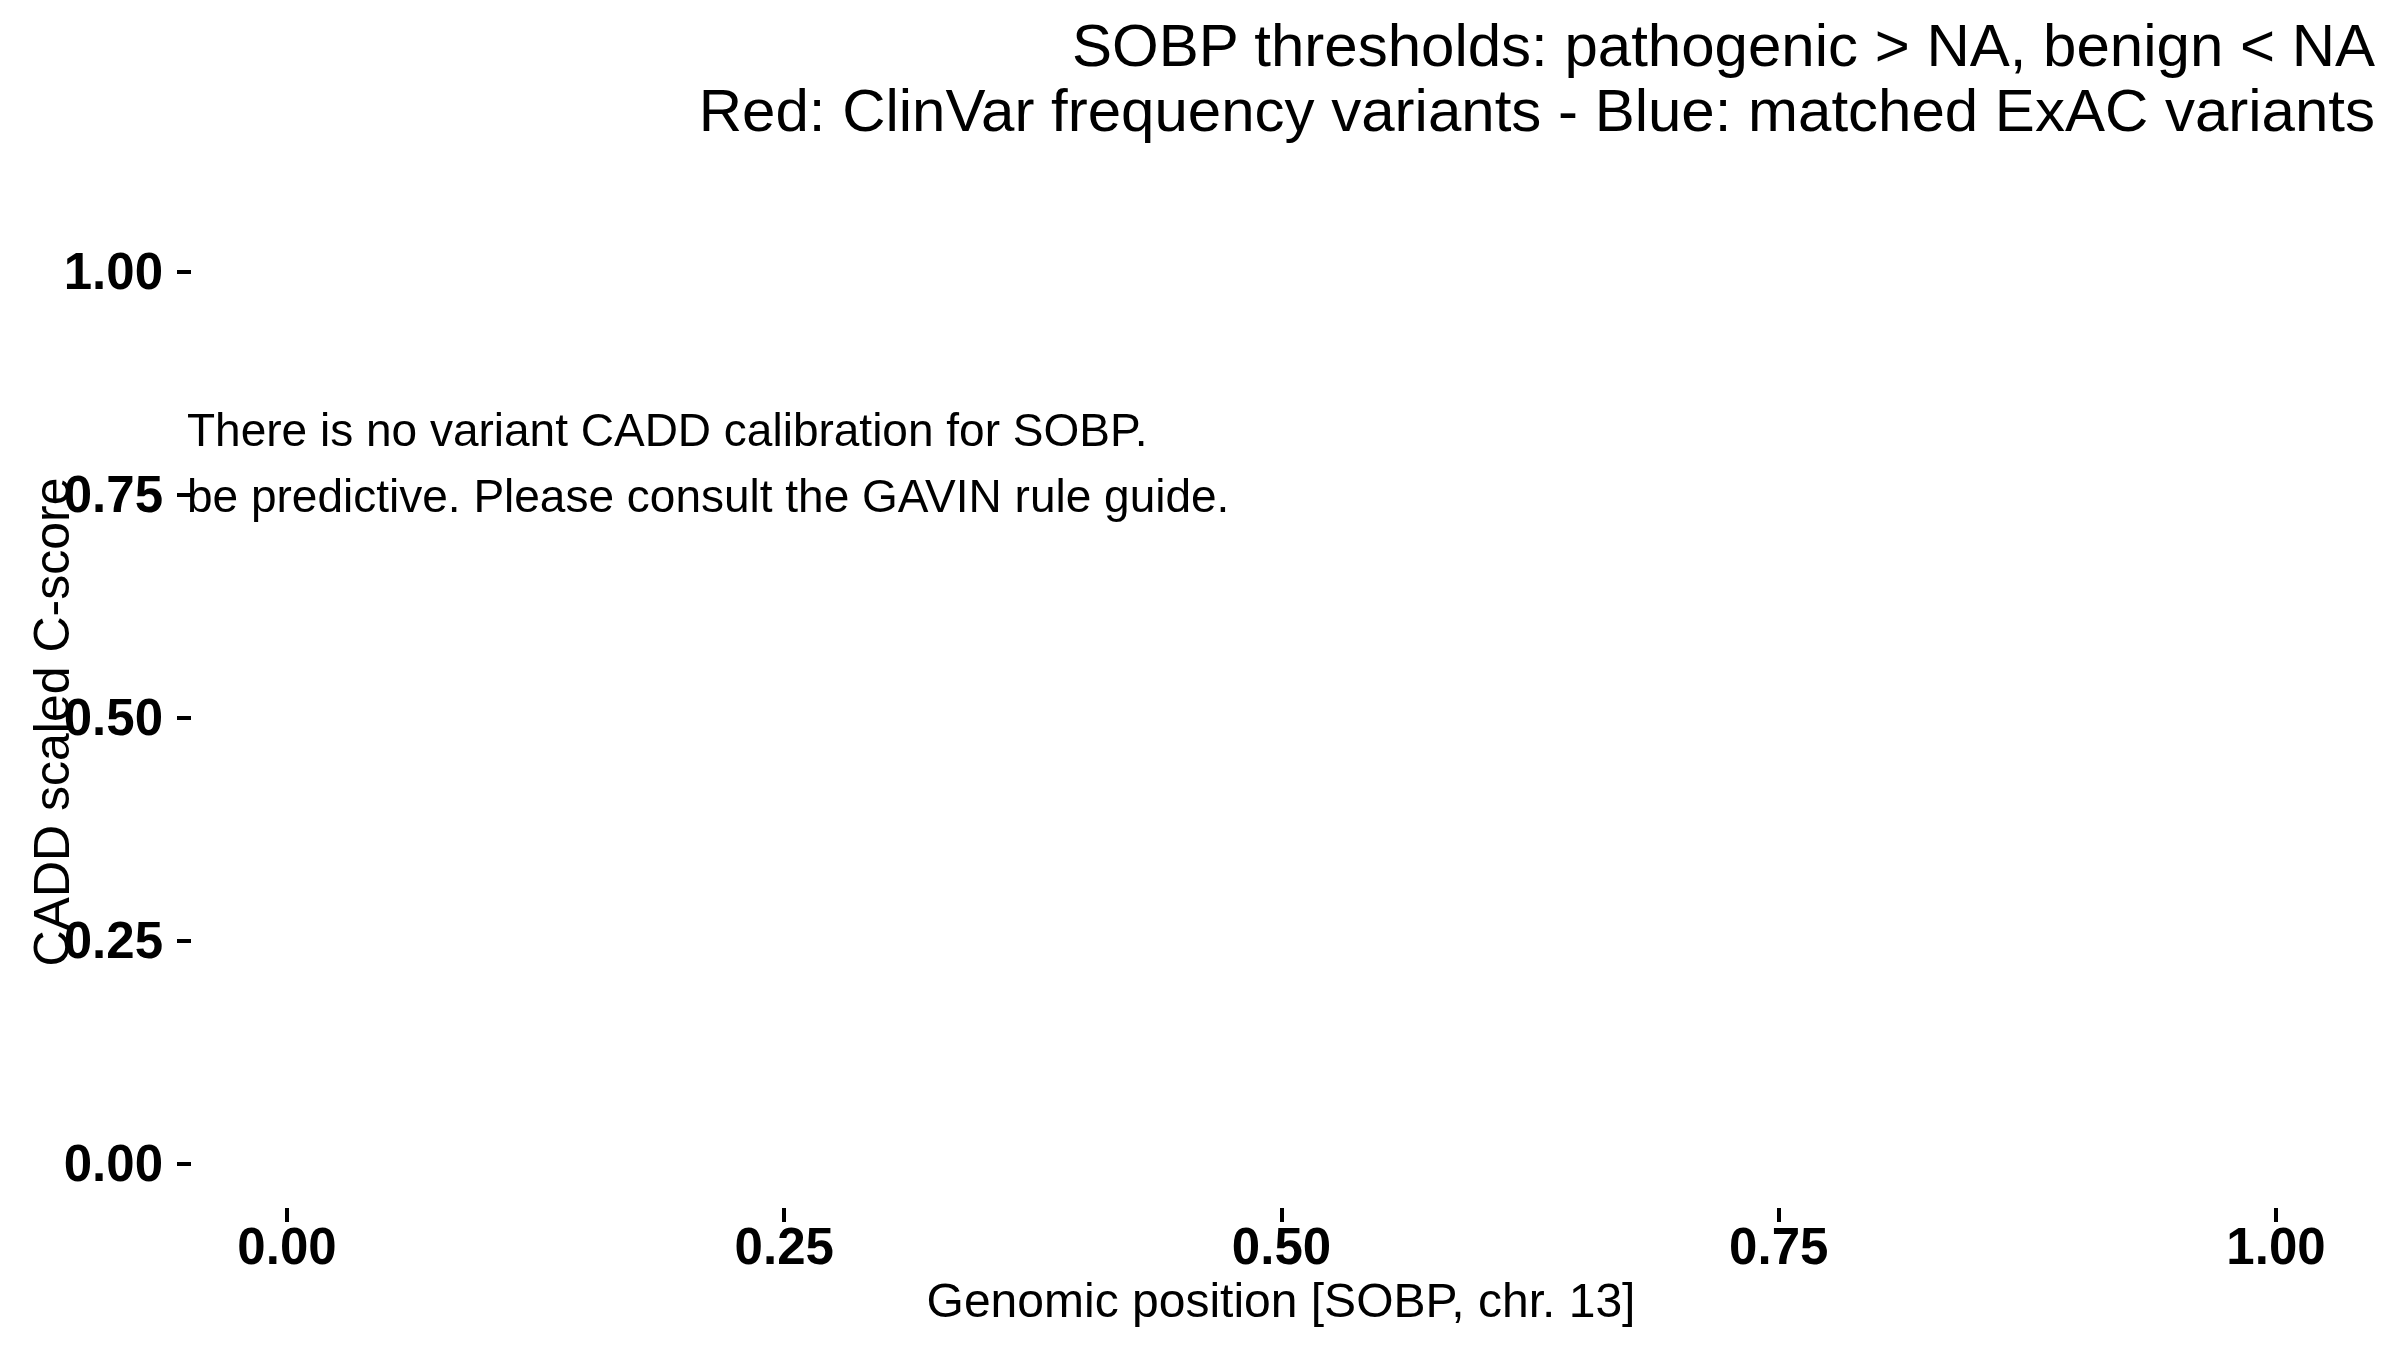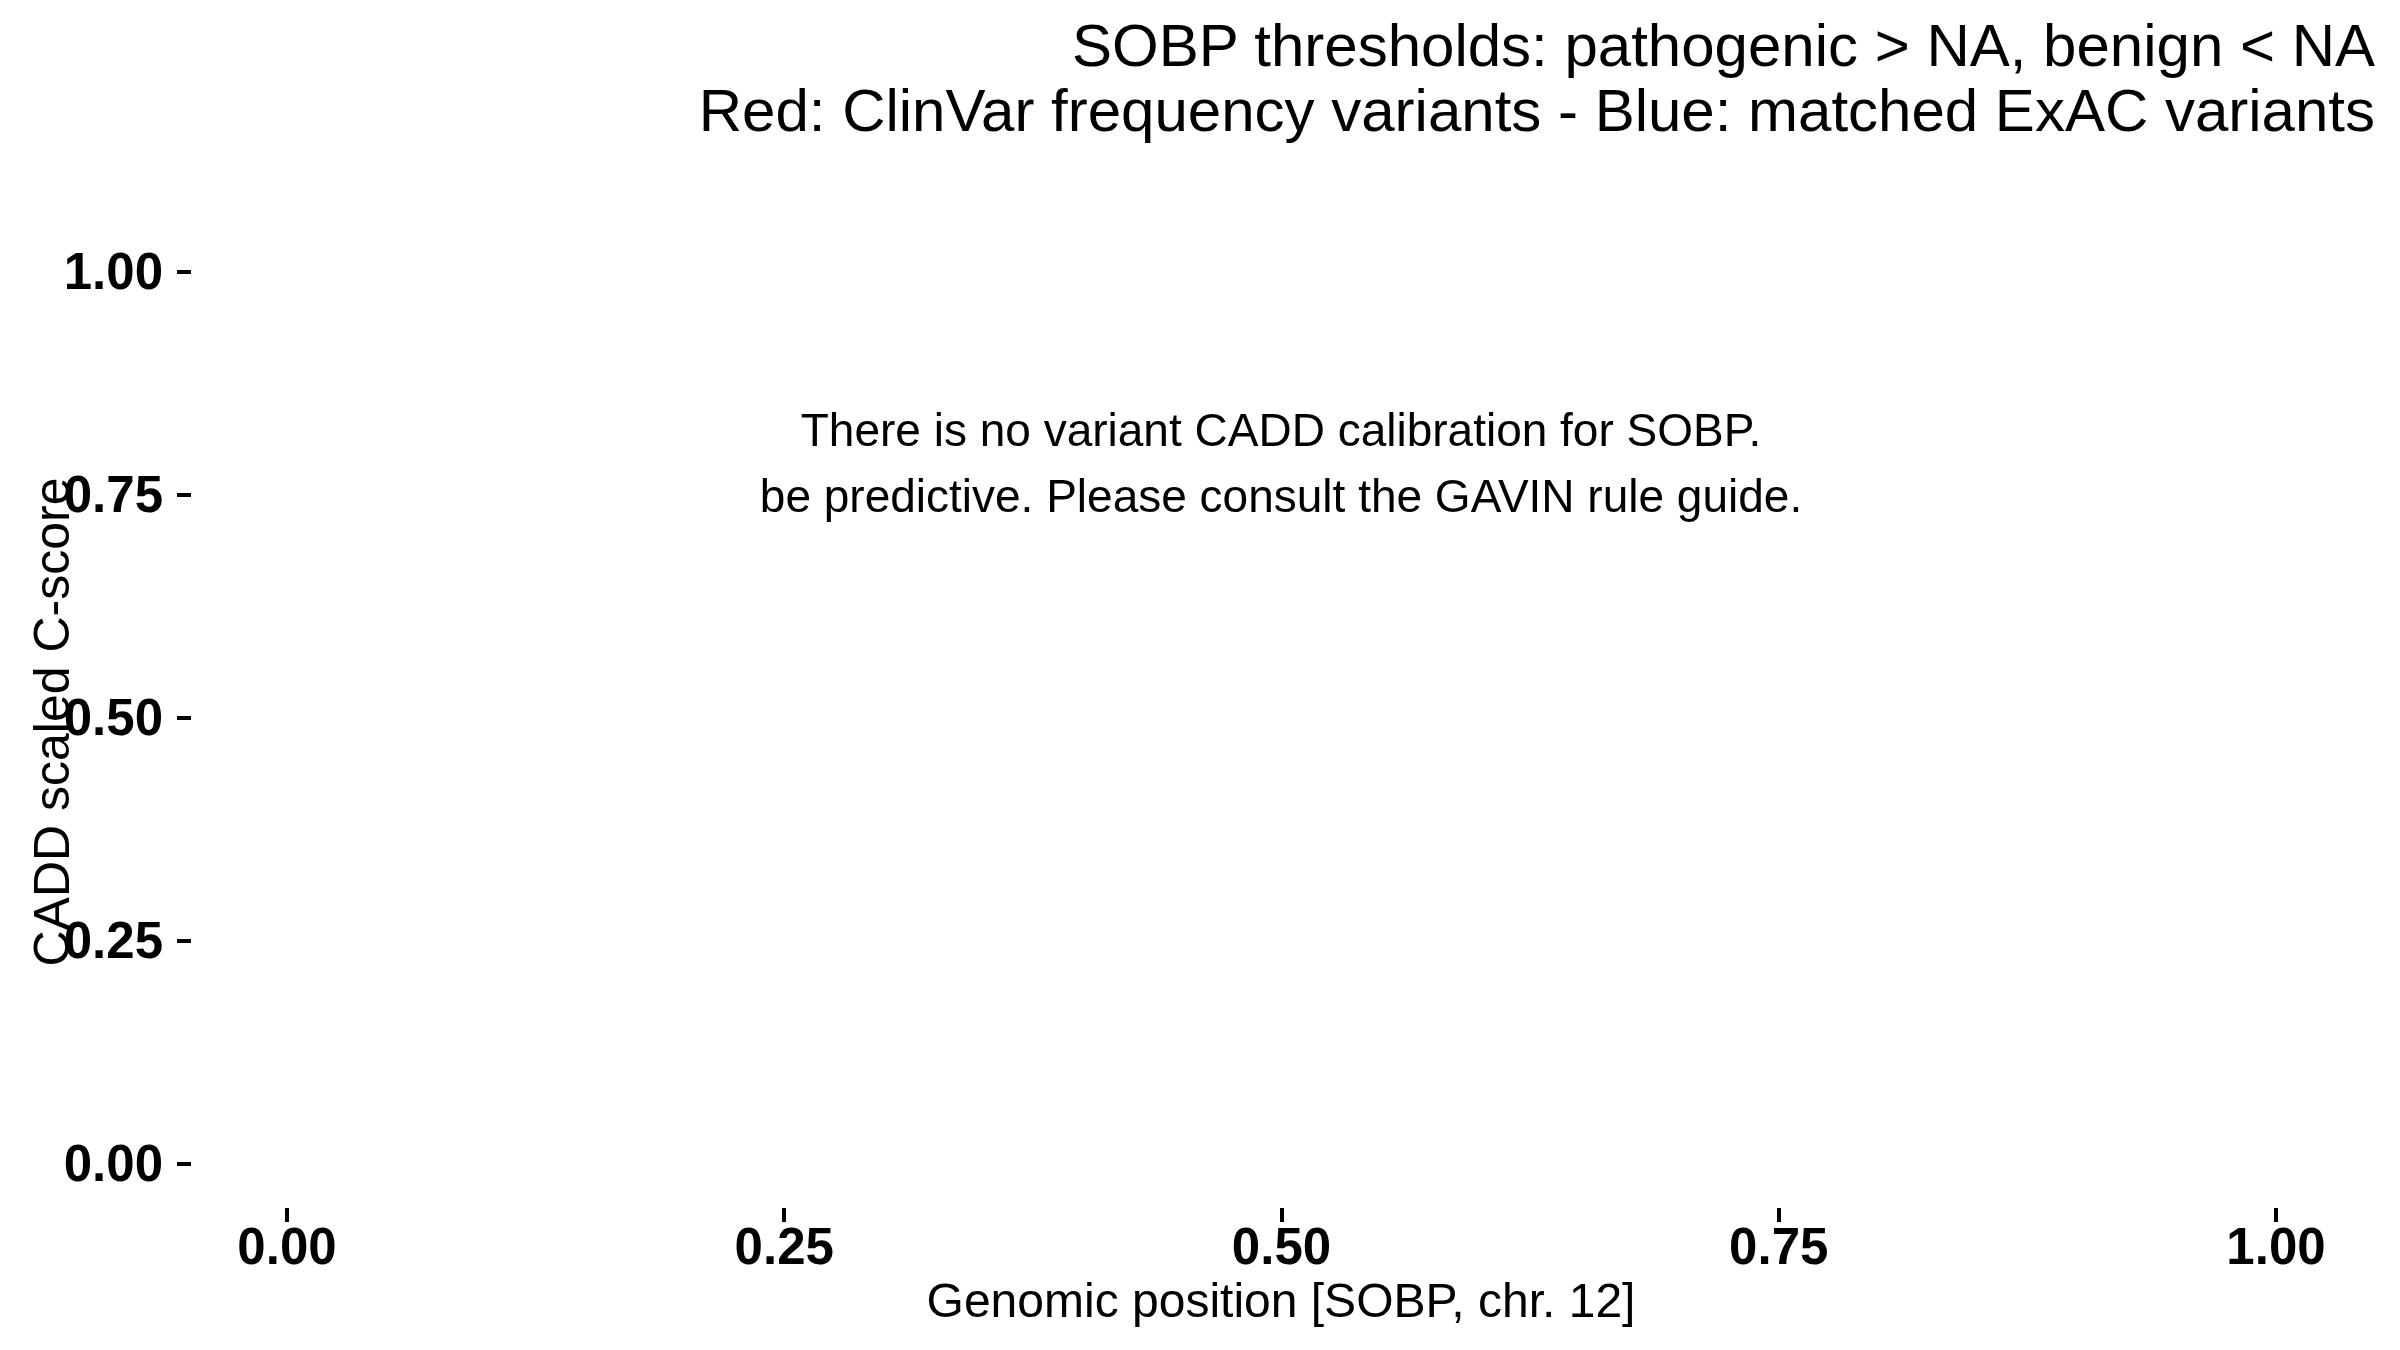--- a/index.html
+++ b/index.html
@@ -20,21 +20,20 @@
     text-align: right;
     font-size: 60px;
     line-height: 65px;
     white-space: nowrap;
   }
   .annotation {
     position: absolute;
     left: 187px;
     top: 397px;
     width: 2188px;
-    text-align: center;
     font-size: 46px;
     line-height: 66px;
     white-space: nowrap;
   }
   .y-axis-title {
     position: absolute;
     left: 52px;
     top: 722px;
     transform: translate(-50%, -50%) rotate(-90deg);
     font-size: 50px;
@@ -82,21 +81,21 @@
 
   <div class="panel"></div>
 
   <div class="annotation">
     <div>There is no variant CADD calibration for SOBP.</div>
     <div>be predictive. Please consult the GAVIN rule guide.</div>
   </div>
 
   <div class="y-axis-title">CADD scaled C-score</div>
 
-  <div class="x-axis-title">Genomic position [SOBP, chr. 12]</div>
+  <div class="x-axis-title">Genomic position [SOBP, chr. 13]</div>
 
   <div>
       <div class="tick-mark" style="left: 285px; top: 1208px; width: 4px; height: 14px;"></div>
       <div class="tick-label x-tick-label" style="left: 287px; top: 1247px;">0.00</div>
       <div class="tick-mark" style="left: 782.25px; top: 1208px; width: 4px; height: 14px;"></div>
       <div class="tick-label x-tick-label" style="left: 784.25px; top: 1247px;">0.25</div>
       <div class="tick-mark" style="left: 1279.5px; top: 1208px; width: 4px; height: 14px;"></div>
       <div class="tick-label x-tick-label" style="left: 1281.5px; top: 1247px;">0.50</div>
       <div class="tick-mark" style="left: 1776.75px; top: 1208px; width: 4px; height: 14px;"></div>
       <div class="tick-label x-tick-label" style="left: 1778.75px; top: 1247px;">0.75</div>

